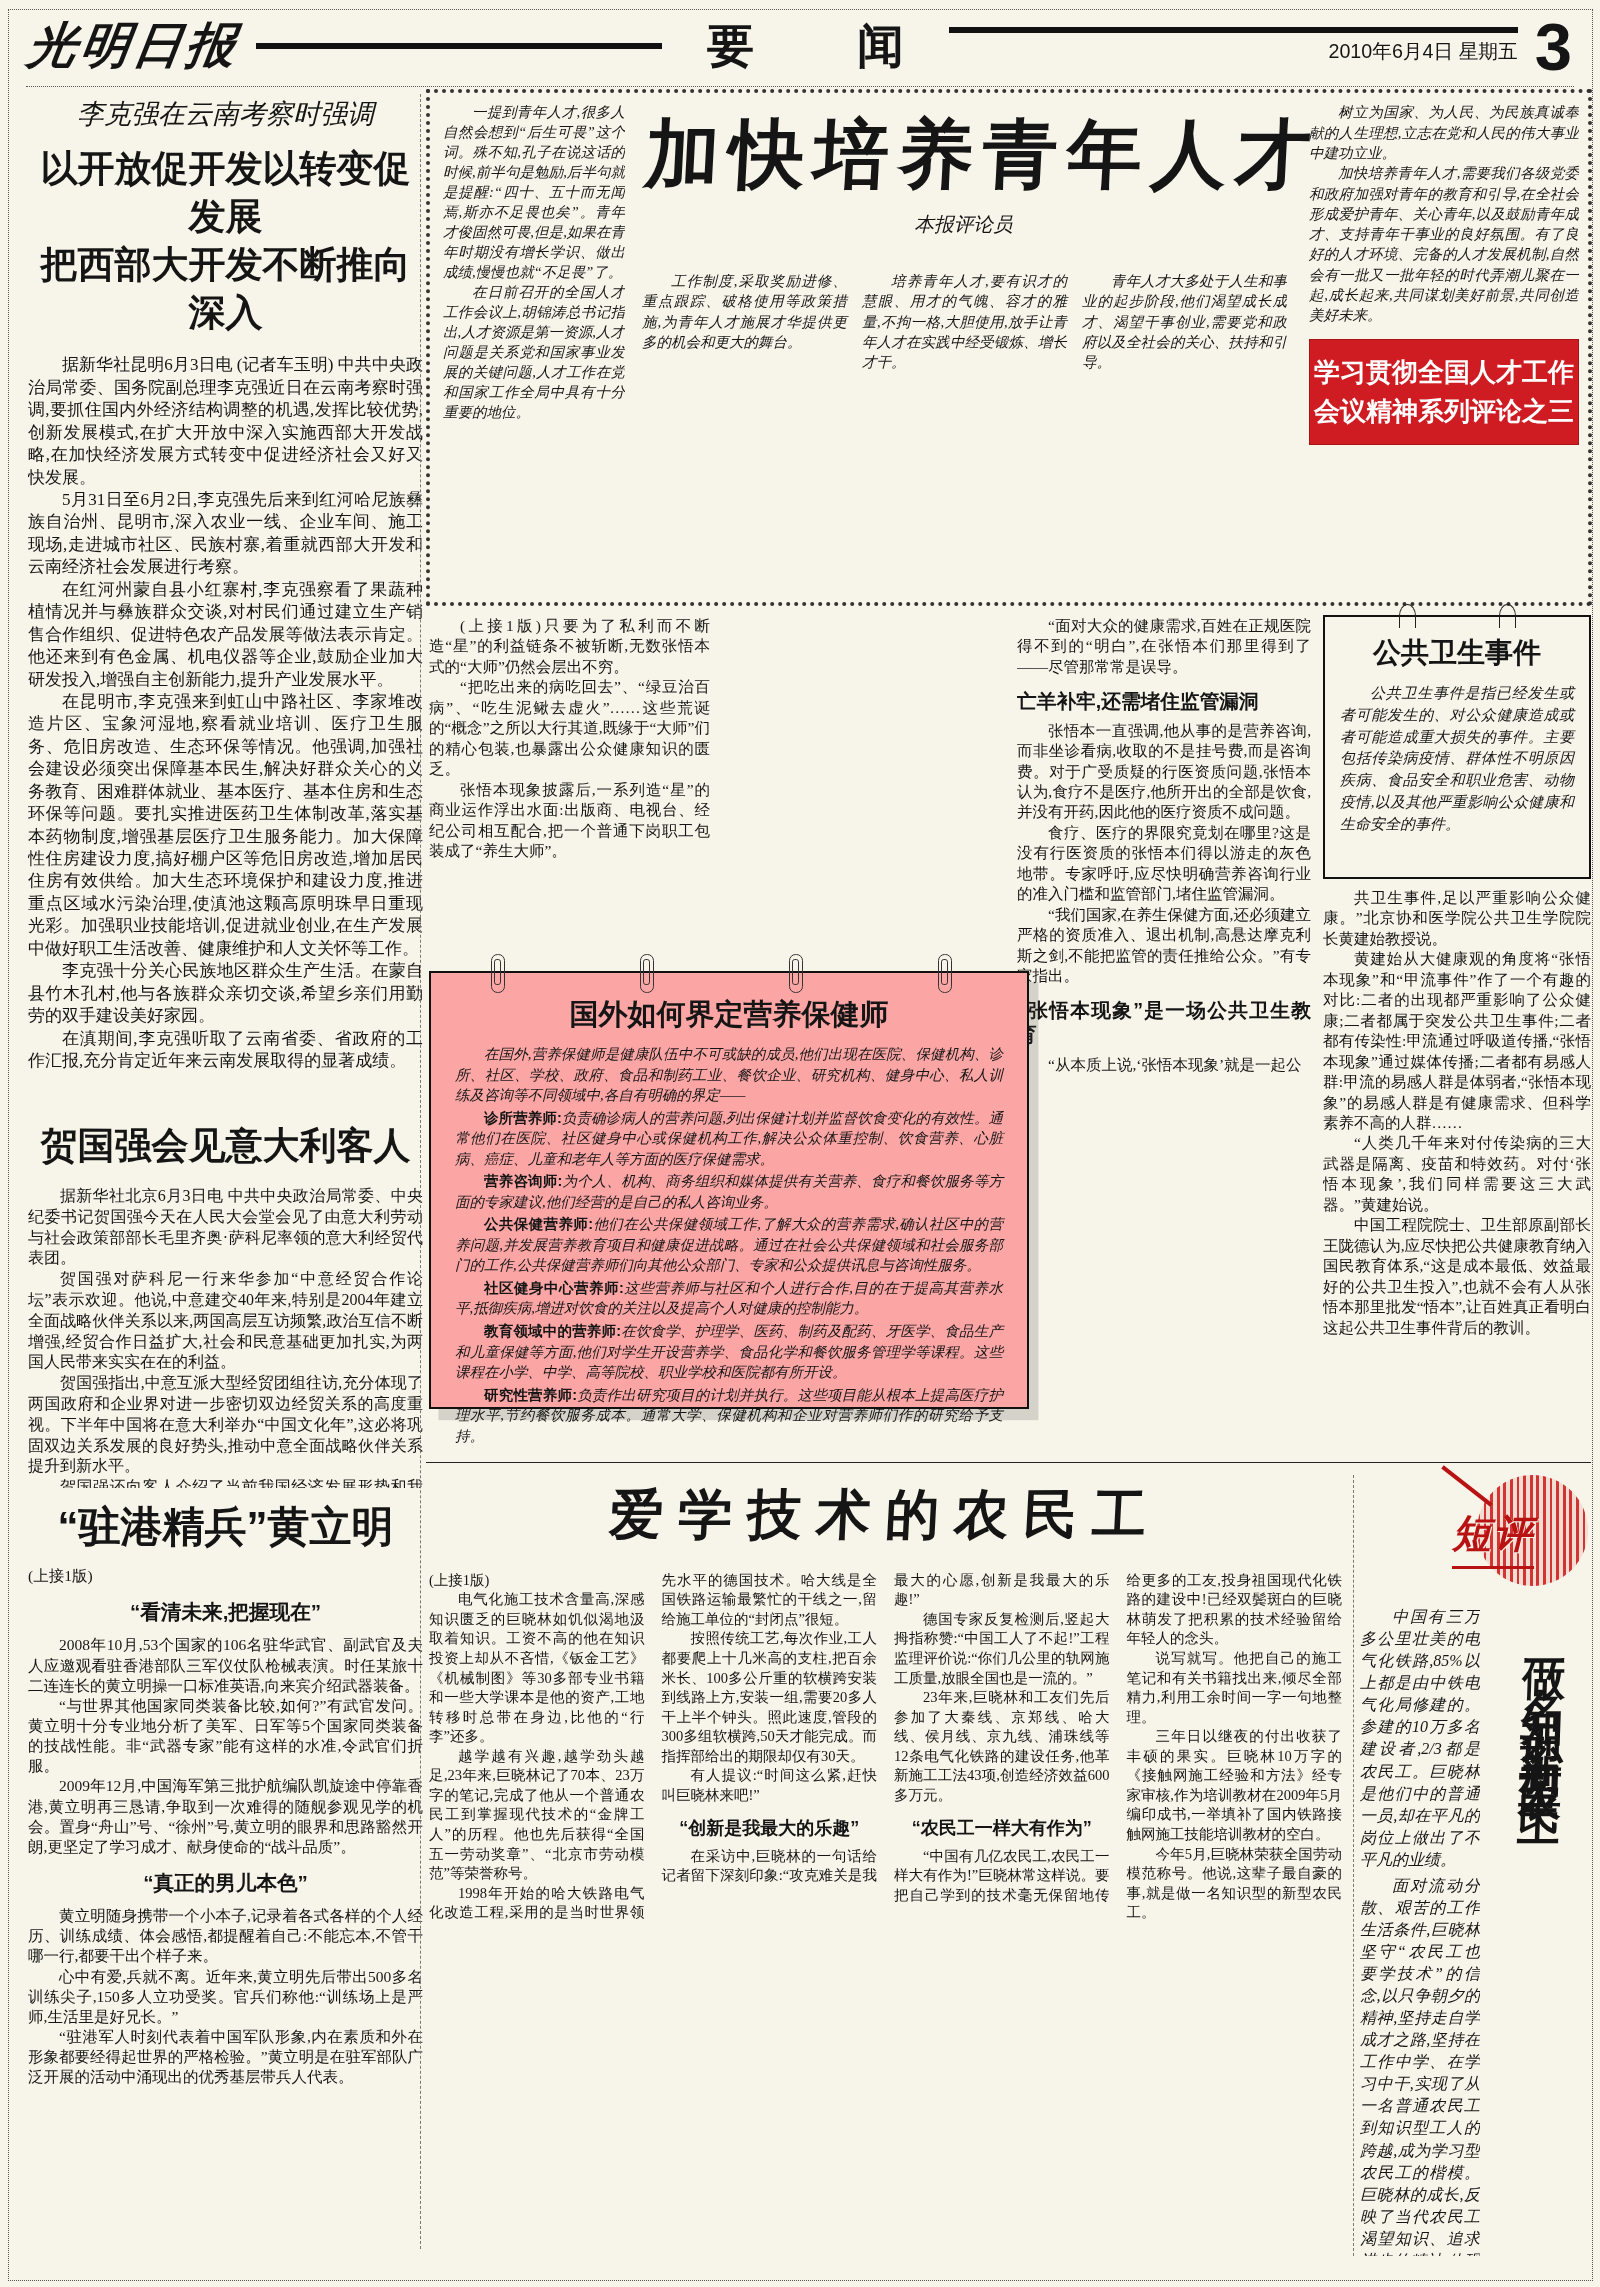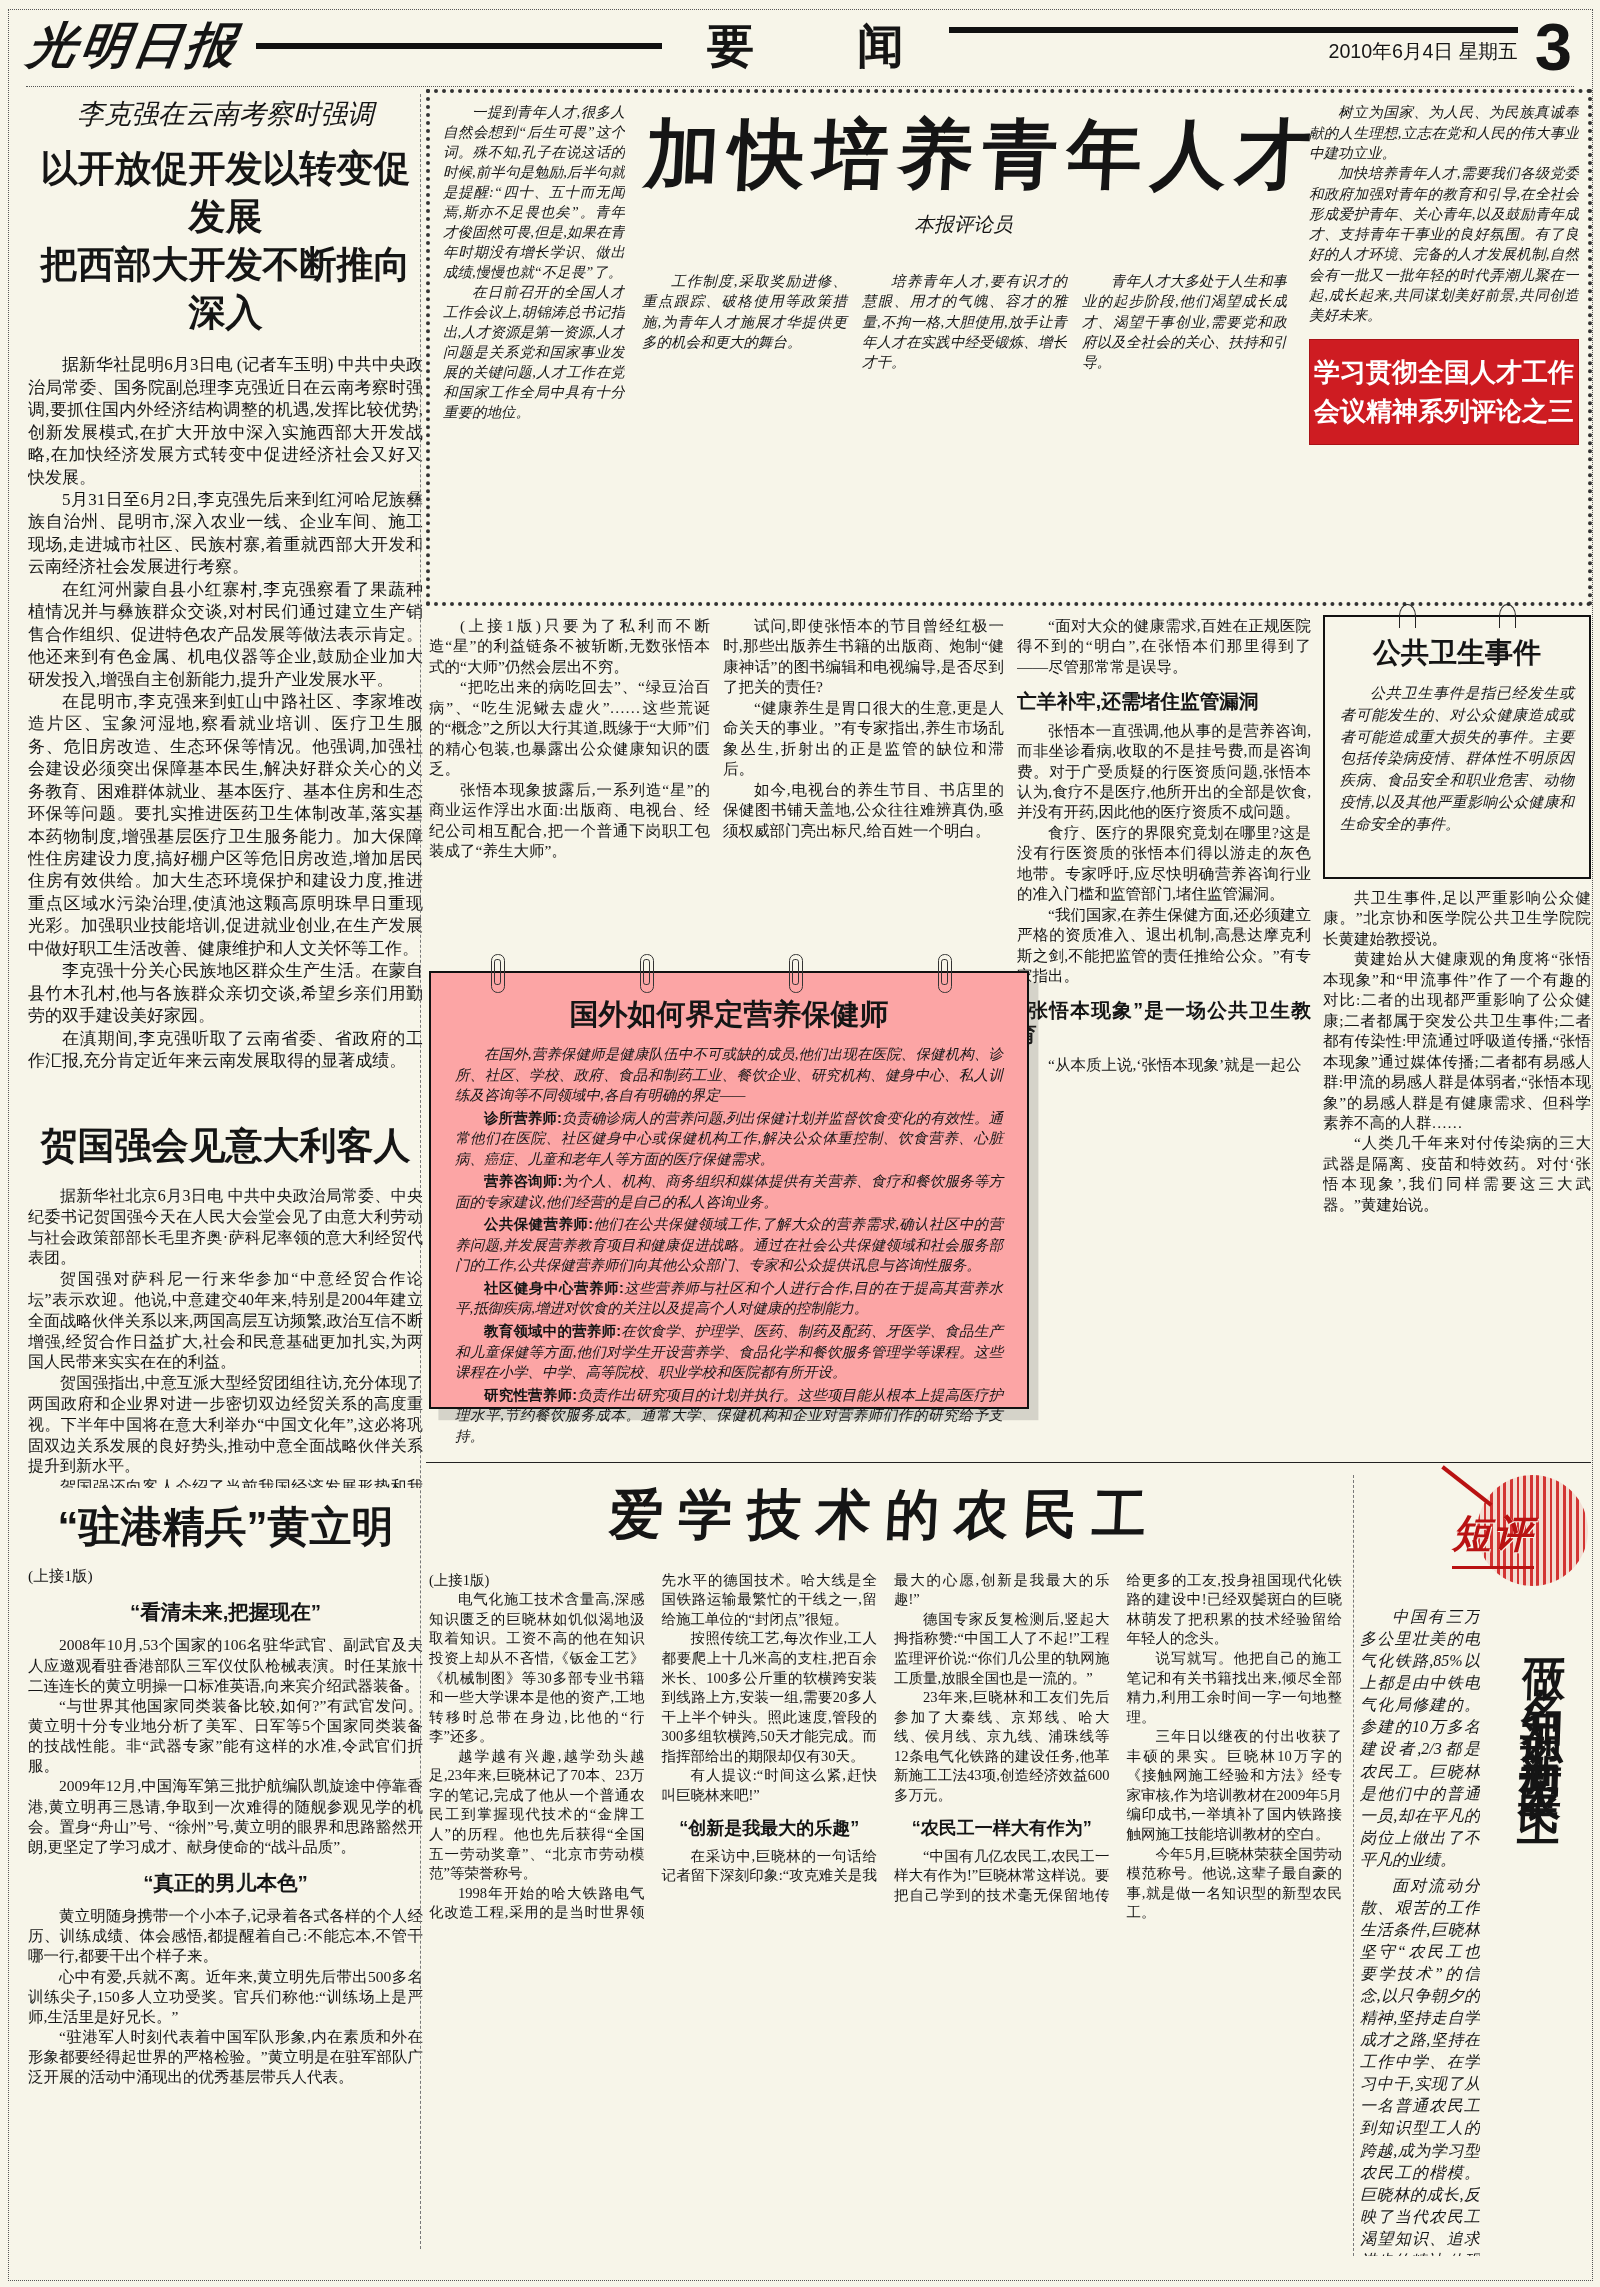--- a/index.html
+++ b/index.html
@@ -214,38 +214,34 @@
         <div>会议精神系列评论之三</div>
       </div>
     </div>
   </div>
 
   <div class="zw-col body-text" id="zw1">
       <p>(上接1版)只要为了私利而不断造“星”的利益链条不被斩断,无数张悟本式的“大师”仍然会层出不穷。</p>
       <p>“把吃出来的病吃回去”、“绿豆治百病”、“吃生泥鳅去虚火”……这些荒诞的“概念”之所以大行其道,既缘于“大师”们的精心包装,也暴露出公众健康知识的匮乏。</p>
       <p>张悟本现象披露后,一系列造“星”的商业运作浮出水面:出版商、电视台、经纪公司相互配合,把一个普通下岗职工包装成了“养生大师”。</p>
     </div>
-  <div class="zw-col body-text" id="zw2">
-      <p>试问,即使张悟本的节目曾经红极一时,那些出版养生书籍的出版商、炮制“健康神话”的图书编辑和电视编导,是否尽到了把关的责任?</p>
-      <p>“健康养生是胃口很大的生意,更是人命关天的事业。”有专家指出,养生市场乱象丛生,折射出的正是监管的缺位和滞后。</p>
-      <p>如今,电视台的养生节目、书店里的保健图书铺天盖地,公众往往难辨真伪,亟须权威部门亮出标尺,给百姓一个明白。</p>
-    </div>
   <div class="zw-col body-text" id="zw3">
       <p>“面对大众的健康需求,百姓在正规医院得不到的“明白”,在张悟本们那里得到了——尽管那常常是误导。</p>
       <p class="col-subhead">亡羊补牢,还需堵住监管漏洞</p>
       <p>张悟本一直强调,他从事的是营养咨询,而非坐诊看病,收取的不是挂号费,而是咨询费。对于广受质疑的行医资质问题,张悟本认为,食疗不是医疗,他所开出的全部是饮食,并没有开药,因此他的医疗资质不成问题。</p>
       <p>食疗、医疗的界限究竟划在哪里?这是没有行医资质的张悟本们得以游走的灰色地带。专家呼吁,应尽快明确营养咨询行业的准入门槛和监管部门,堵住监管漏洞。</p>
       <p>“我们国家,在养生保健方面,还必须建立严格的资质准入、退出机制,高悬达摩克利斯之剑,不能把监管的责任推给公众。”有专家指出。</p>
       <p class="col-subhead">“张悟本现象”是一场公共卫生教育</p>
       <p>“从本质上说,‘张悟本现象’就是一起公</p>
     </div>
   <div class="zw-col body-text" id="zw4">
       <p>共卫生事件,足以严重影响公众健康。”北京协和医学院公共卫生学院院长黄建始教授说。</p>
       <p>黄建始从大健康观的角度将“张悟本现象”和“甲流事件”作了一个有趣的对比:二者的出现都严重影响了公众健康;二者都属于突发公共卫生事件;二者都有传染性:甲流通过呼吸道传播,“张悟本现象”通过媒体传播;二者都有易感人群:甲流的易感人群是体弱者,“张悟本现象”的易感人群是有健康需求、但科学素养不高的人群……</p>
       <p>“人类几千年来对付传染病的三大武器是隔离、疫苗和特效药。对付‘张悟本现象’,我们同样需要这三大武器。”黄建始说。</p>
+      <p>中国工程院院士、卫生部原副部长王陇德认为,应尽快把公共健康教育纳入国民教育体系,“这是成本最低、效益最好的公共卫生投入”,也就不会有人从张悟本那里批发“悟本”,让百姓真正看明白这起公共卫生事件背后的教训。</p>
     </div>
 
   <div id="health-box">
     <div class="pin" style="left:28%;"></div>
     <div class="pin" style="left:66%;"></div>
     <div class="hb-title">公共卫生事件</div>
     <p class="hb-body">公共卫生事件是指已经发生或者可能发生的、对公众健康造成或者可能造成重大损失的事件。主要包括传染病疫情、群体性不明原因疾病、食品安全和职业危害、动物疫情,以及其他严重影响公众健康和生命安全的事件。</p>
   </div>
 
   <div id="nutrition-box">

